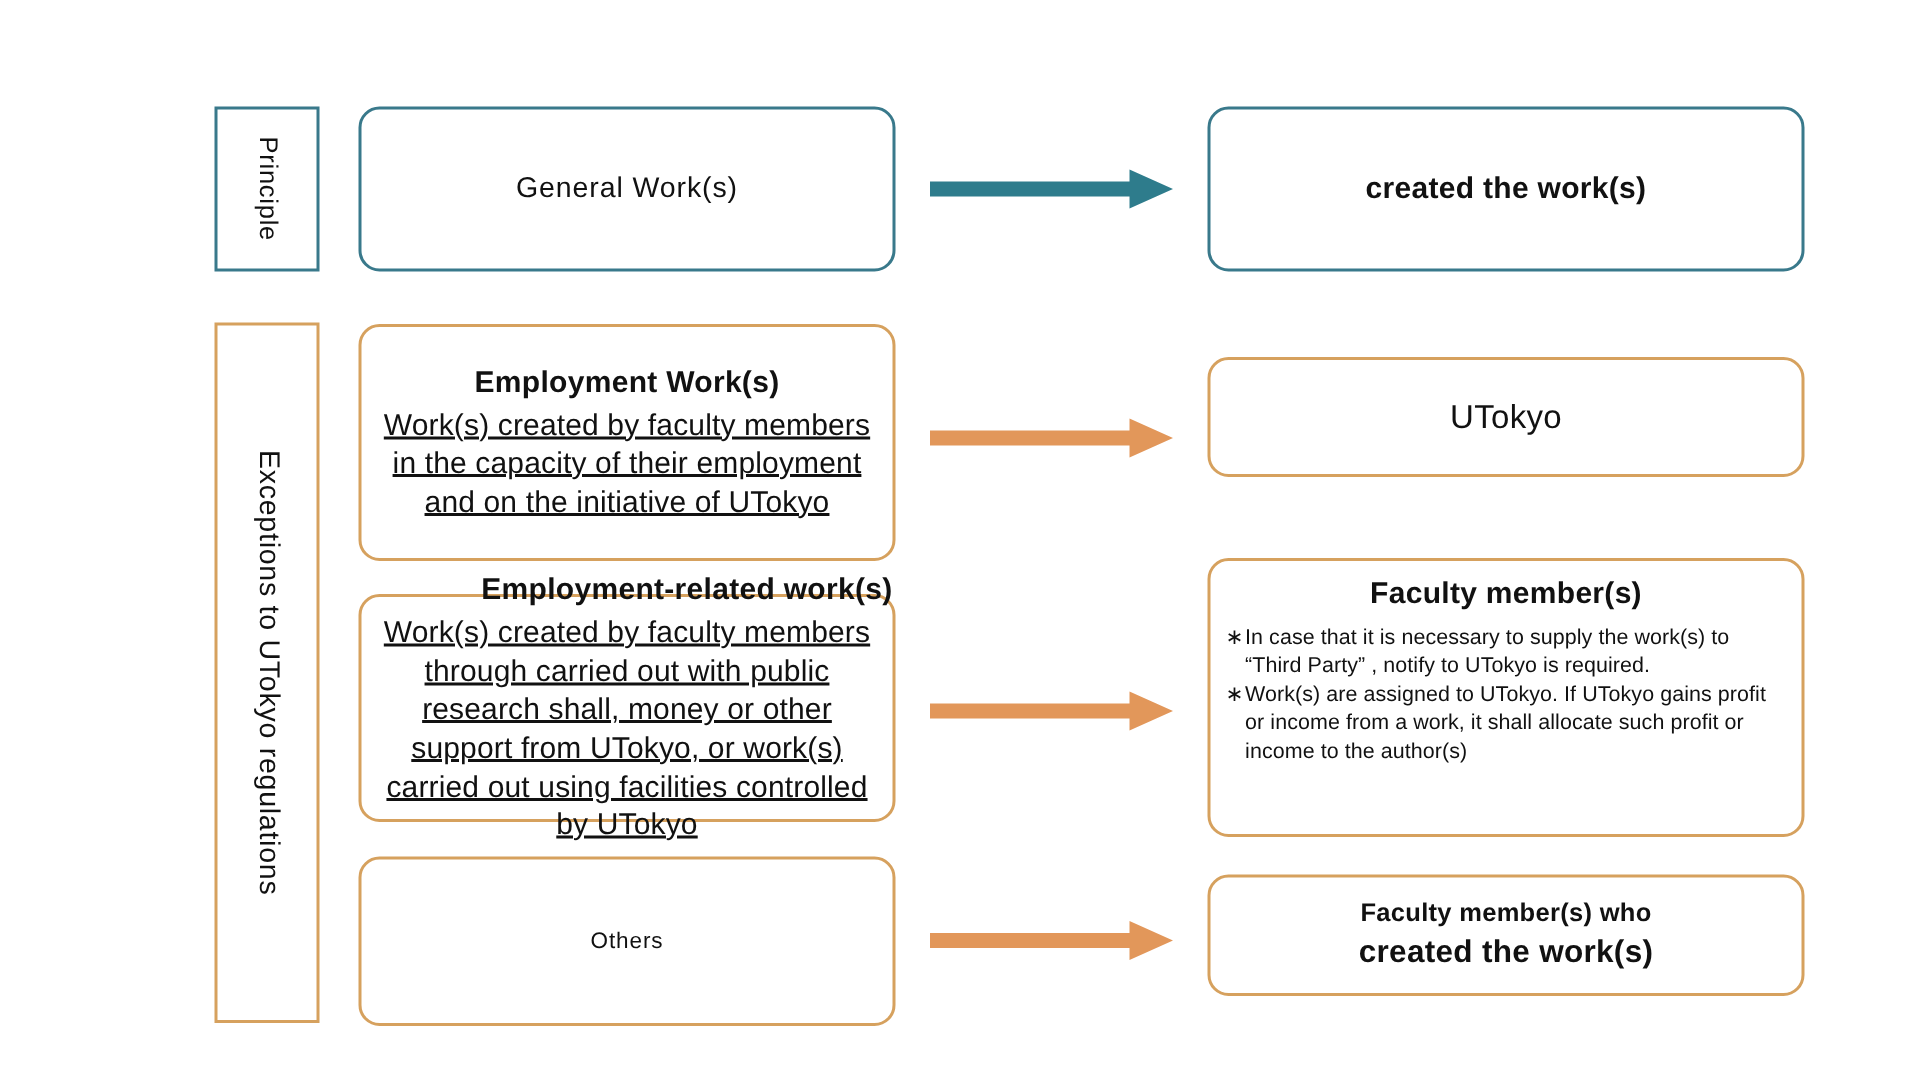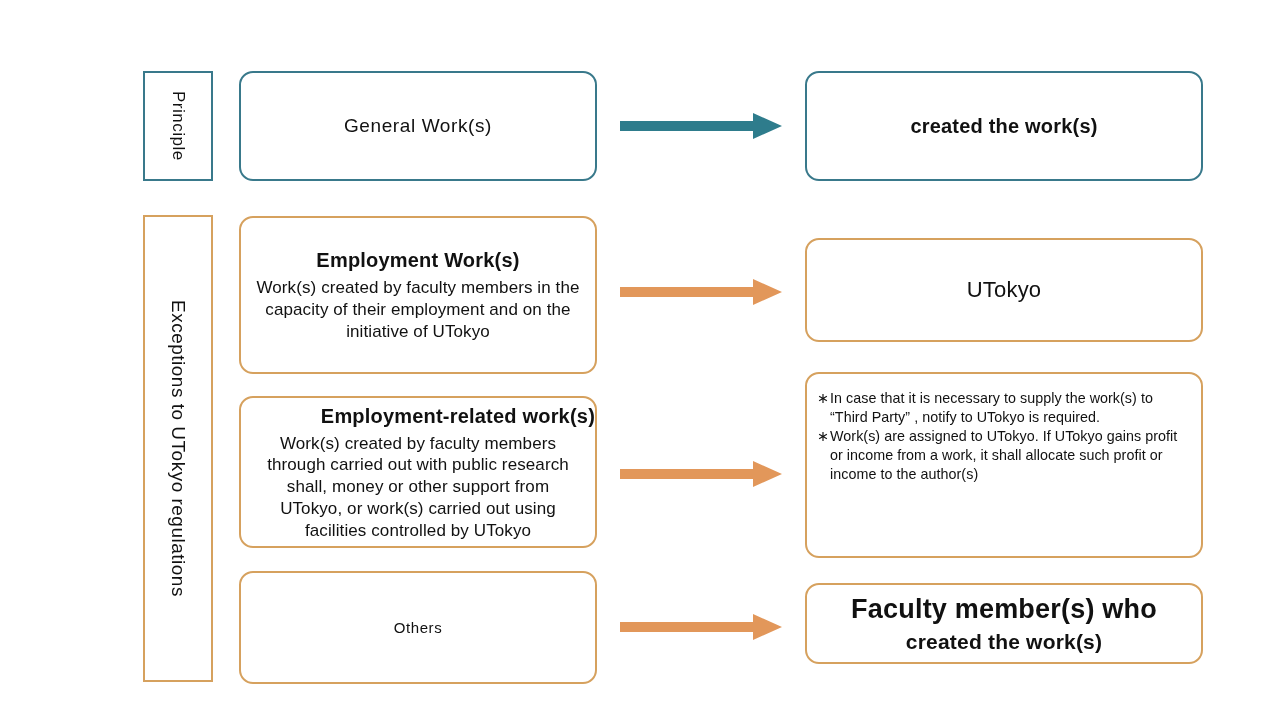--- a/index.html
+++ b/index.html
@@ -68,25 +68,26 @@
     line-height: 1.3;
     margin-bottom: 4px;
   }
   .title-right {
     font-size: 20px;
     font-weight: 700;
     letter-spacing: 0.2px;
     line-height: 1.35;
   }
   .body-sm {
-    font-size: 17px;
+    font-size: 20px;
     font-weight: 400;
     line-height: 1.28;
     letter-spacing: 0.1px;
     padding: 0 14px;
+    text-decoration: underline;
   }
   .notes {
     font-size: 14.3px;
     line-height: 1.33;
     letter-spacing: 0.05px;
     text-align: left;
     width: 100%;
     box-sizing: border-box;
     padding: 0 8px 0 10px;
     margin-top: 6px;
@@ -140,36 +141,37 @@
     <div class="title-md">Employment Work(s)</div>
     <div class="body-sm">Work(s) created by faculty members in the capacity of their employment and on the initiative of UTokyo</div>
   </div>
 
   <div class="arrow" style="left:620px; top:277px; width:162px;">
     <svg width="162" height="30" viewBox="0 0 162 30" aria-hidden="true">
       <path d="M0 10 H133 V2 L162 15 L133 28 V20 H0 Z" fill="#E2975A"></path>
     </svg>
   </div>
 
-  <div class="box rounded orange" style="left:805px; top:238px; width:398px; height:104px;">
+  <div class="box rounded orange" style="left:805px; top:238px; width:398px; height:80px;">
     <div class="title-right" style="font-weight:400; font-size:22px;">UTokyo</div>
   </div>
 
   <div class="box rounded orange" style="left:239px; top:396px; width:358px; height:152px;align-items:flex-end;">
     <div class="title-md">Employment-related work(s)</div>
     <div class="body-sm">Work(s) created by faculty members through carried out with public research shall, money or other support from UTokyo, or work(s) carried out using facilities controlled by UTokyo</div>
   </div>
 
   <div class="arrow" style="left:620px; top:459px; width:162px;">
     <svg width="162" height="30" viewBox="0 0 162 30" aria-hidden="true">
       <path d="M0 10 H133 V2 L162 15 L133 28 V20 H0 Z" fill="#E2975A"></path>
     </svg>
   </div>
 
   <div class="box rounded orange" style="left:805px; top:372px; width:398px; height:186px; justify-content:flex-start; padding-top:9px;">
+    <div class="title-right">Faculty member(s)</div>
     <div class="notes">
       <div class="note-item">
         <span class="note-star">∗</span>
         <span class="note-text">In case that it is necessary to supply the work(s) to “Third Party” , notify to UTokyo is required.</span>
       </div>
       <div class="note-item">
         <span class="note-star">∗</span>
         <span class="note-text">Work(s) are assigned to UTokyo. If UTokyo gains profit or income from a work, it shall allocate such profit or income to the author(s)</span>
       </div>
     </div>
@@ -179,17 +181,17 @@
     <div class="title-lg" style="font-size:15px;">Others</div>
   </div>
 
   <div class="arrow" style="left:620px; top:612px; width:162px;">
     <svg width="162" height="30" viewBox="0 0 162 30" aria-hidden="true">
       <path d="M0 10 H133 V2 L162 15 L133 28 V20 H0 Z" fill="#E2975A"></path>
     </svg>
   </div>
 
   <div class="box rounded orange" style="left:805px; top:583px; width:398px; height:81px;">
-    <div class="title-right" style="font-size:27px;">Faculty member(s) who</div>
+    <div class="title-right" style="font-size:17px;">Faculty member(s) who</div>
     <div class="title-right" style="font-size:21px;">created the work(s)</div>
   </div>
 
 </div>
 
 </body></html>

